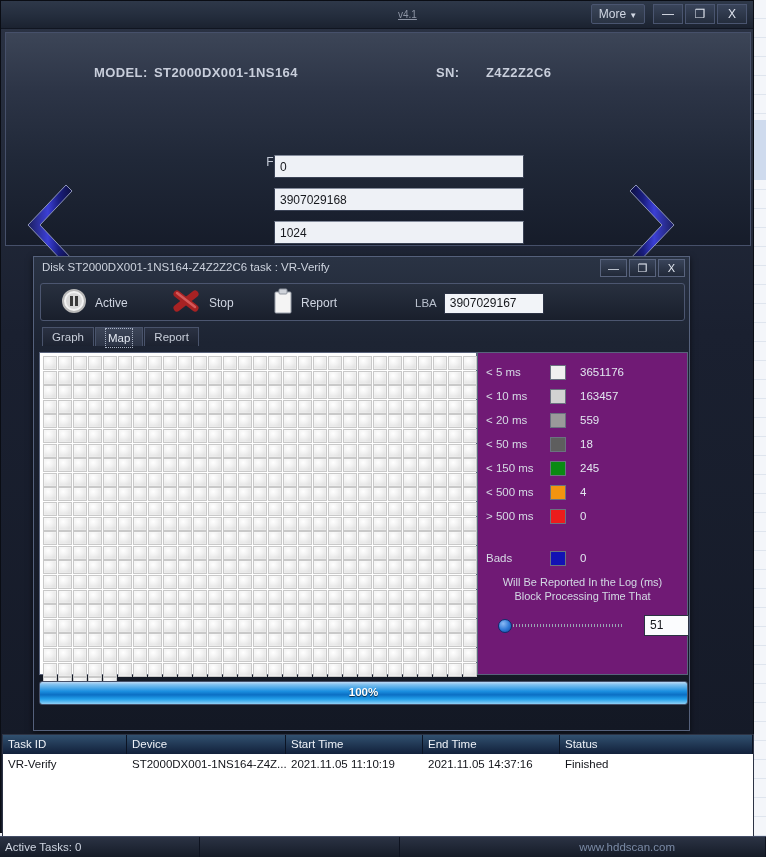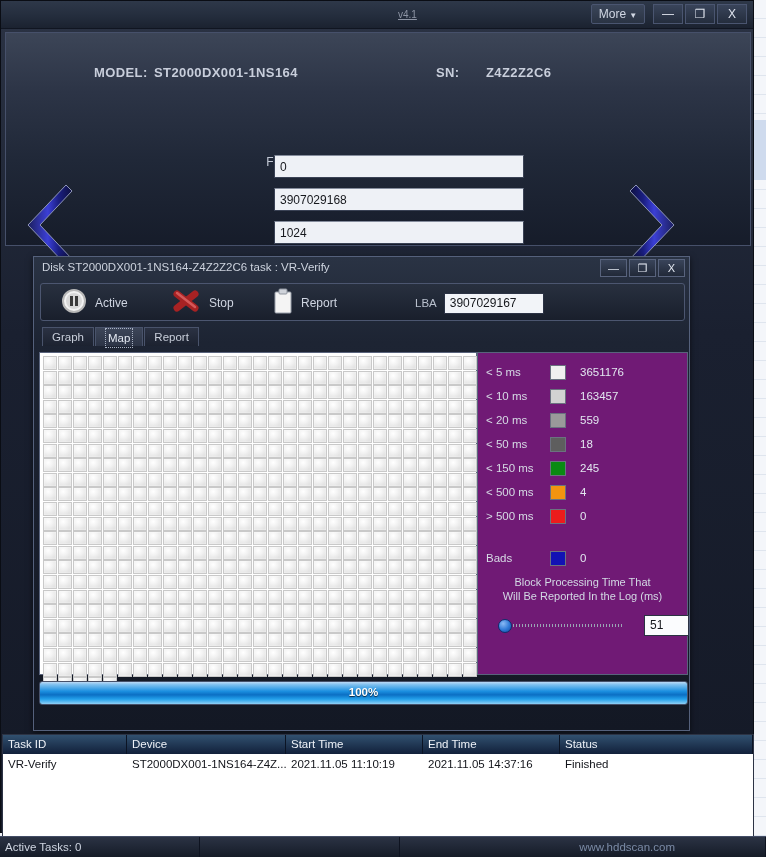--- a/index.html
+++ b/index.html
@@ -1062,22 +1062,22 @@
       <span class="lname">&gt; 500 ms</span>
       <span class="sw" style="background:#ec1c1c"></span>
       <span class="lval">0</span>
     </div>
     <div class="leg-row" style="top:194px">
       <span class="lname">Bads</span>
       <span class="sw" style="background:#1212b4"></span>
       <span class="lval">0</span>
     </div>
     <div id="slider-caption">
+      <div>Will Be Reported In the Log (ms)</div>
       <div>Block Processing Time That</div>
-      <div>Will Be Reported In the Log (ms)</div>
     </div>
     <div id="slider-wrap">
       <div id="slider-track"></div>
       <div id="slider-thumb"></div>
       <div id="slider-value">51</div>
     </div>
   </div>
 
 <div id="progress-outer">
   <div id="progress-fill" style="width: 100%;"></div>

